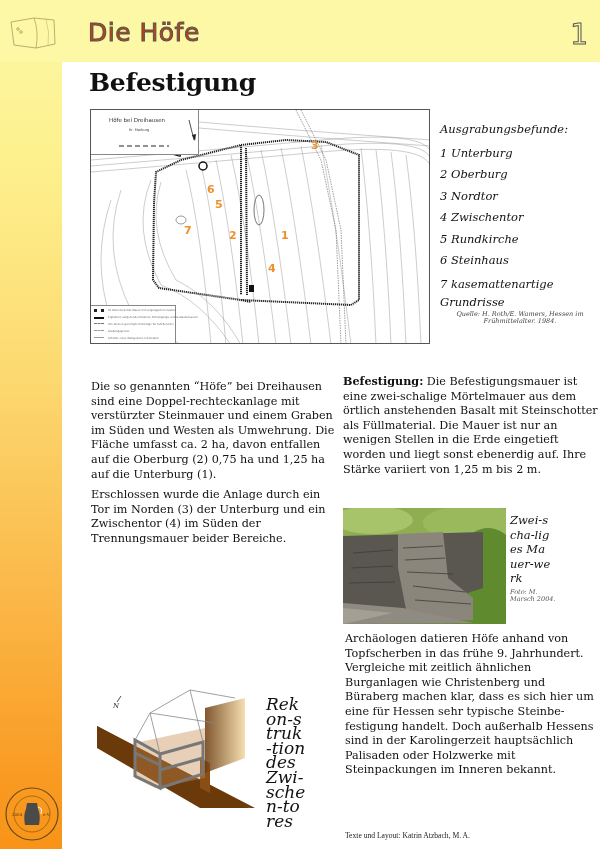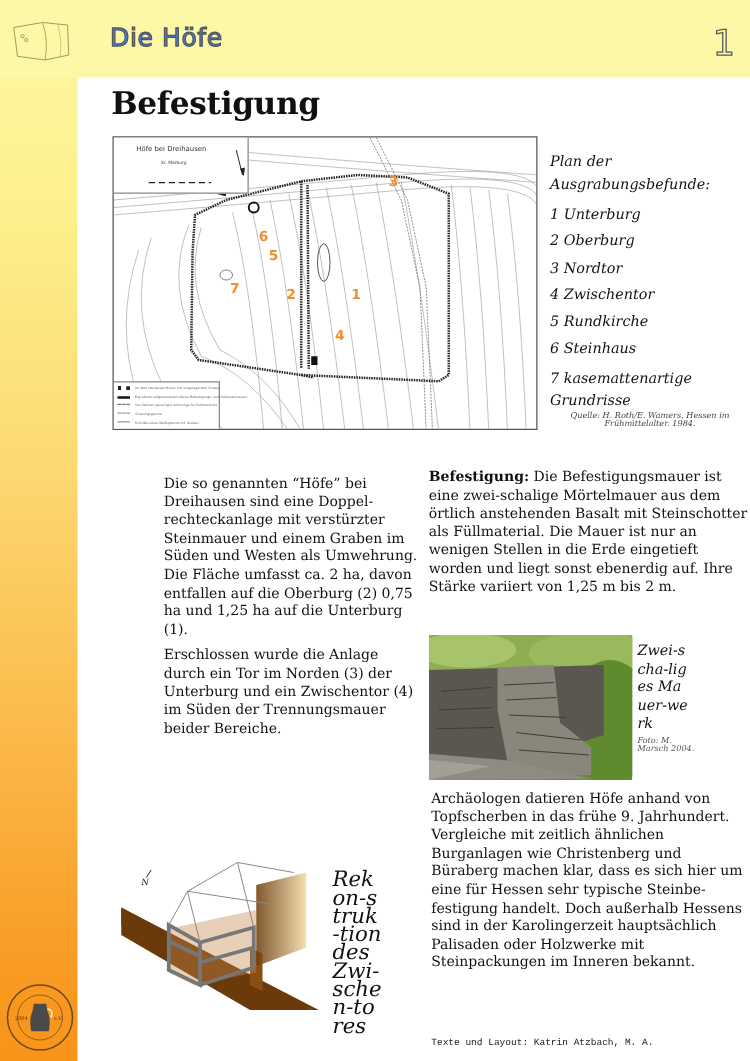--- a/index.html
+++ b/index.html
@@ -4,22 +4,22 @@
 <style>
   * { margin:0; padding:0; box-sizing:border-box; }
   html, body { width:600px; height:849px; overflow:hidden; background:#fff; }
   body { position:relative; font-family:"DejaVu Serif", serif; color:#1a1a1a; }
 
   .sidebar { position:absolute; left:0; top:0; width:62px; height:849px;
     background:linear-gradient(to bottom, #fdf8a6 0%, #fdf08c 20%, #fcd870 45%, #fbb848 70%, #f99a22 92%, #f89418 100%); }
   .topband { position:absolute; left:0; top:0; width:600px; height:62px; background:#fdf8a6; }
 
   .header-logo { position:absolute; left:6px; top:12px; width:52px; height:40px; }
-  .header-title { position:absolute; left:88px; top:20px; font-family:"DejaVu Sans", sans-serif; font-size:20px;
-    color:#3b82f6; -webkit-text-stroke:1px #555; letter-spacing:0.5px; line-height:1; }
+  .header-title { position:absolute; left:88px; top:20px; font-family:"DejaVu Sans", sans-serif; font-size:25px;
+    color:#c2410c; -webkit-text-stroke:1px #555; letter-spacing:0.5px; line-height:1; }
   .page-number { position:absolute; right:12px; top:21px; font-family:"DejaVu Sans", sans-serif; font-size:28px;
     color:#fdf8a6; -webkit-text-stroke:1px #555; line-height:1; }
 
   .section-title { position:absolute; left:89px; top:70px; font-family:"DejaVu Serif", serif; font-weight:bold;
     font-size:25px; color:#111; line-height:1; letter-spacing:-0.3px; }
 
   .map { position:absolute; left:90px; top:109px; width:340px; height:235px; border:1px solid #555; background:#fff; overflow:hidden; }
   .map svg { position:absolute; left:0; top:0; }
   .map-titlebox { position:absolute; left:0; top:0; width:108px; height:45px; background:#fff; border-right:1px solid #888; border-bottom:1px solid #888; }
   .map-title { position:absolute; left:18px; top:7px; font-family:"DejaVu Sans", sans-serif; font-size:5.5px; color:#333; }
@@ -30,36 +30,36 @@
   .map-label { position:absolute; font-family:"DejaVu Sans", sans-serif; font-weight:bold; font-size:11px; color:#f0902a; line-height:1; }
 
   .legend-panel { position:absolute; left:440px; top:120px; width:160px; font-family:"DejaVu Serif", serif; font-style:italic; color:#111; }
   .legend-heading { font-size:11.5px; line-height:18px; }
   .legend-item { font-size:11.5px; line-height:14px; margin-top:7.5px; }
   .legend-item-last { line-height:18px; }
   .legend-source { font-size:6.5px; line-height:7px; color:#444; margin-top:0px; font-style:italic;text-align:center; }
 
   .body-text { font-family:"DejaVu Serif", serif; font-size:11.2px; line-height:14.6px; color:#111; }
   .col-left { position:absolute; left:91px; top:380px; width:245px; }
-  .col-left p { margin-bottom:6px;margin-left:40px; }
+  .col-left p { margin-bottom:6px; }
   .col-right { position:absolute; left:343px; top:374px; width:255px; }
   .b { font-weight:bold; }
 
   .photo { position:absolute; left:343px; top:508px; width:163px; height:116px; overflow:hidden; }
   .photo-caption { position:absolute; left:510px; top:513px; width:80px; font-family:"DejaVu Serif", serif; font-style:italic; font-size:11.5px; line-height:14.6px; color:#111; }
   .photo-credit { font-size:6.5px; line-height:7.5px; color:#555; margin-top:3px; }
 
   .col-right2 { position:absolute; left:345px; top:632px; width:255px; }
 
   .recon { position:absolute; left:95px; top:678px; width:170px; height:130px; }
   .recon-caption { position:absolute; left:266px; top:697px; width:60px; font-family:"DejaVu Serif", serif; font-style:italic; font-size:17px; line-height:14.6px; color:#111; }
 
   .badge { position:absolute; left:3px; top:785px; width:58px; height:58px; }
 
-  .credits { position:absolute; left:345px; top:831px; font-family:Liberation Mono, monospace; font-size:7.6px; color:#222; }
+  .credits { position:absolute; left:345px; top:831px; font-family:Liberation Serif, serif; font-size:7.6px; color:#222; }
 </style>
 </head>
 <body>
 
 <div class="sidebar"></div>
 <div class="topband"></div>
 
 <svg class="header-logo" viewBox="0 0 52 40">
   <path d="M5 10 L28 6 L48 8 L49 32 L30 36 L8 33 Z" fill="none" stroke="#a89a60" stroke-width="0.8"></path>
   <path d="M28 6 Q33 20 30 36" fill="none" stroke="#a89a60" stroke-width="0.7"></path>
@@ -148,21 +148,20 @@
   <div class="map-label" style="left:190px;top:120px">1</div>
   <div class="map-label" style="left:138px;top:120px">2</div>
   <div class="map-label" style="left:220px;top:30px">3</div>
   <div class="map-label" style="left:177px;top:153px">4</div>
   <div class="map-label" style="left:124px;top:89px">5</div>
   <div class="map-label" style="left:116px;top:74px">6</div>
   <div class="map-label" style="left:93px;top:115px">7</div>
 </div>
 
 <div class="legend-panel">
-  <div class="legend-heading">Plan der</div>
   <div class="legend-heading">Ausgrabungsbefunde:</div>
   <div class="legend-item">1 Unterburg</div>
   <div class="legend-item">2 Oberburg</div>
   <div class="legend-item">3 Nordtor</div>
   <div class="legend-item">4 Zwischentor</div>
   <div class="legend-item">5 Rundkirche</div>
   <div class="legend-item">6 Steinhaus</div>
   <div class="legend-item legend-item-last" style="width:115px">7 kasemattenartige Grundrisse</div>
   <div class="legend-source">Quelle: H. Roth/E. Wamers, Hessen im</div>
   <div class="legend-source">Frühmittelalter. 1984.</div>

